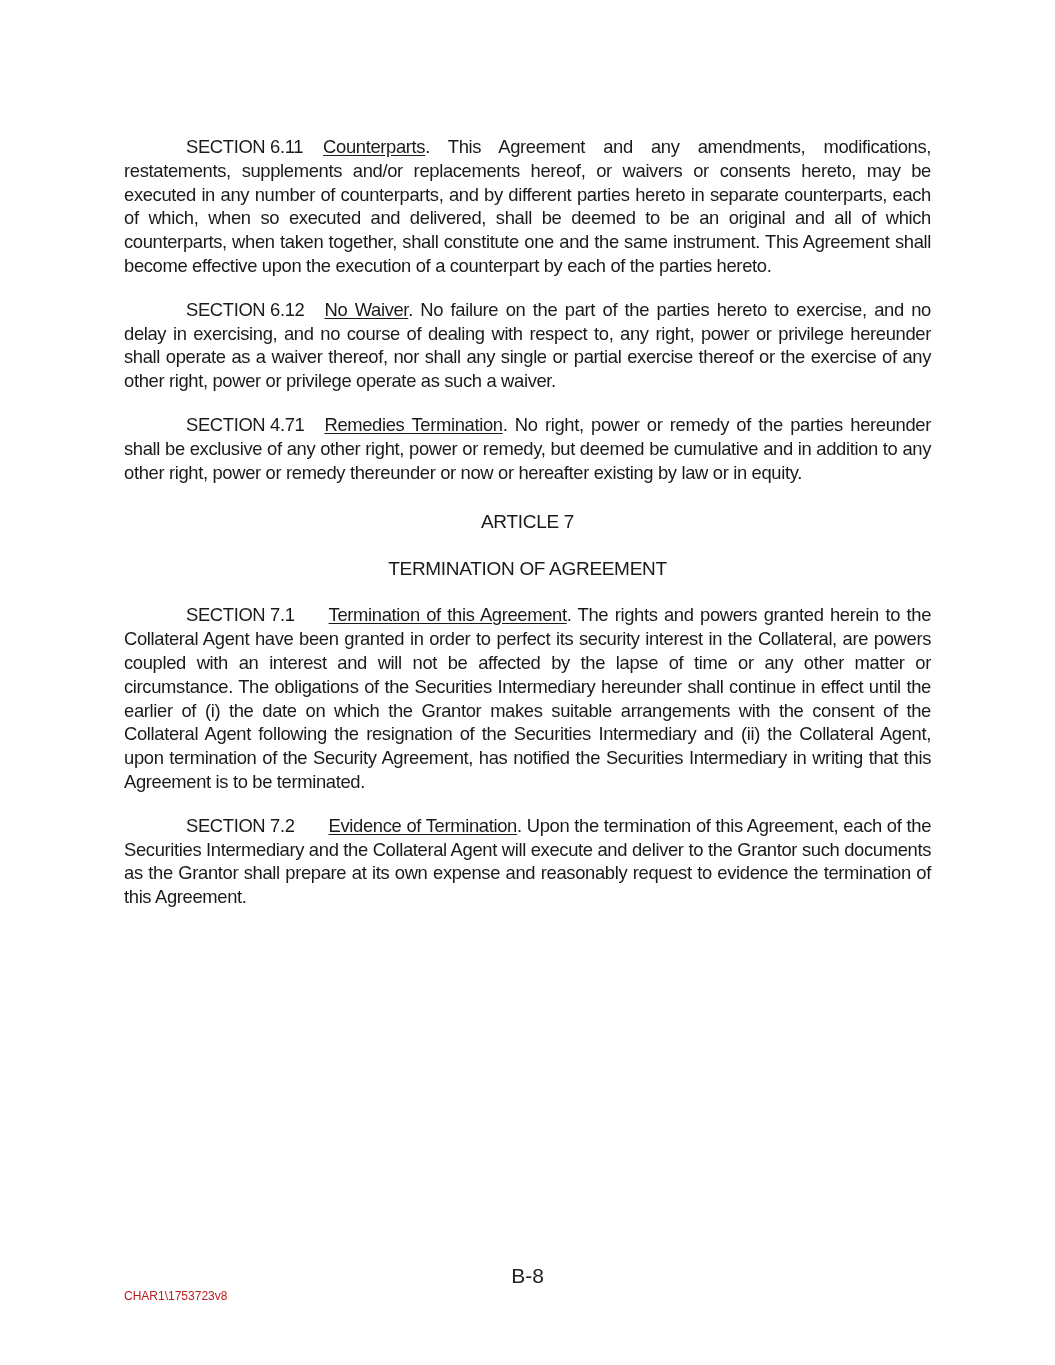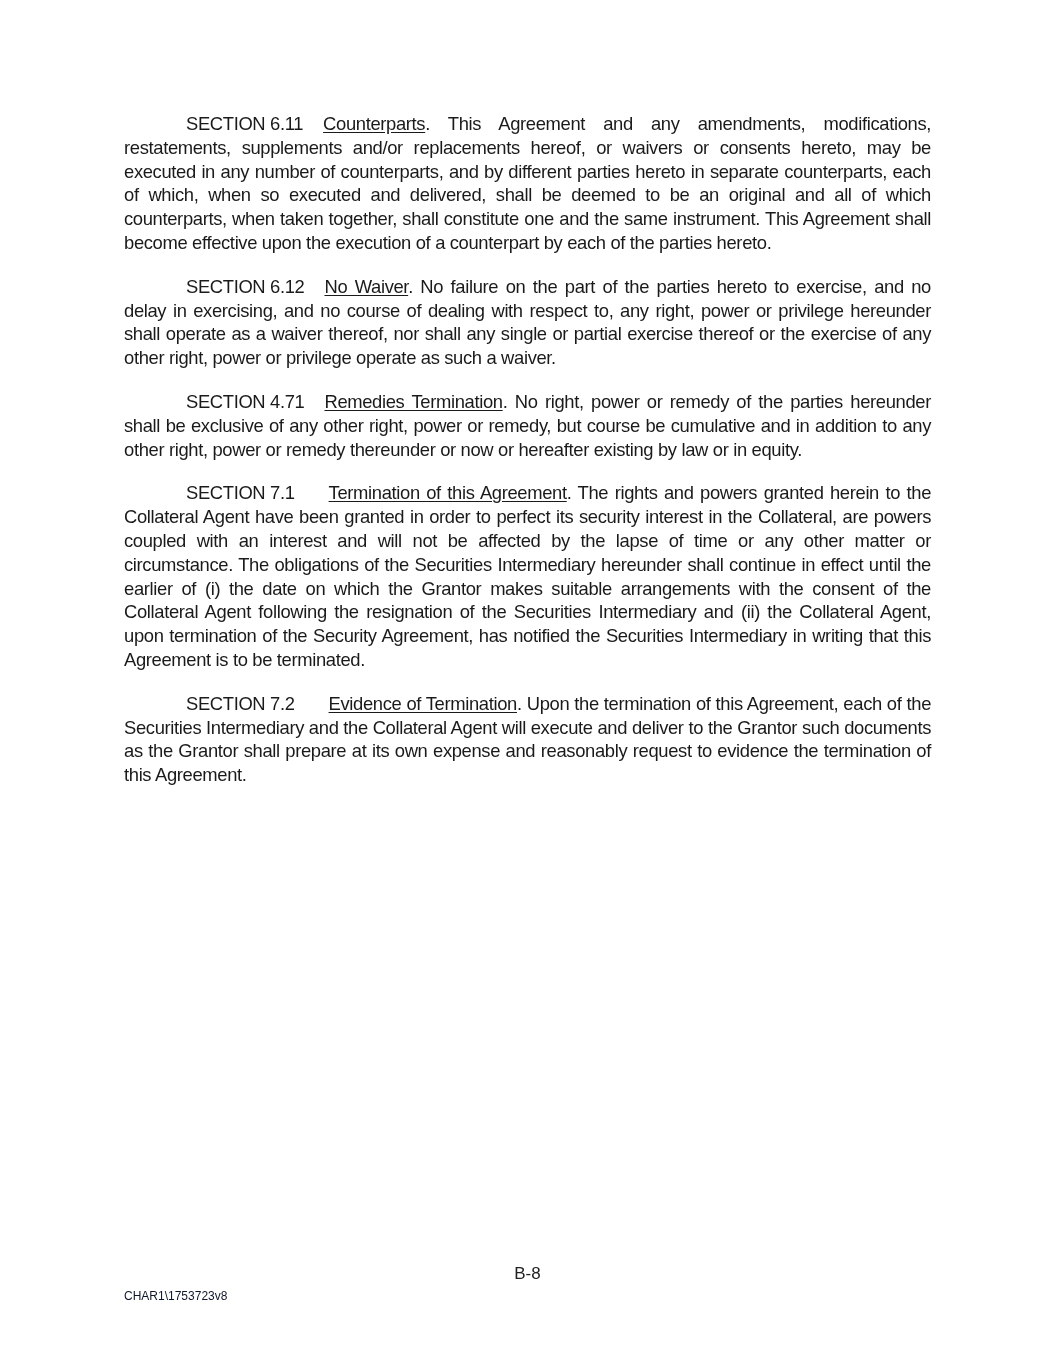--- a/index.html
+++ b/index.html
@@ -11,21 +11,21 @@
       width: 1055px;
       height: 1365px;
       position: relative;
       overflow: hidden;
       font-family: "Liberation Sans Narrow", "Liberation Sans", sans-serif;
       color: #1a1a1a;
     }
     .page {
       position: absolute;
       left: 124px;
-      top: 112px;
+      top: 135px;
       width: 807px;
     }
     .para {
       font-size: 18.4px;
       line-height: 23.8px;
       text-align: justify;
       margin: 0 0 20px 0;
       letter-spacing: -0.35px;
       word-spacing: 0px;
     }
@@ -53,49 +53,51 @@
       line-height: 24px;
       letter-spacing: -0.3px;
     }
     .page-number {
       position: absolute;
       left: 0;
       width: 1055px;
       top: 1264px;
       text-align: center;
       font-family: "Liberation Sans", sans-serif;
-      font-size: 17px;
+      font-size: 21px;
       color: #222;
     }
     .doc-id {
       position: absolute;
       left: 124px;
       top: 1289px;
       font-family: "Liberation Sans", sans-serif;
       font-size: 12px;
-      color: #0f172a;
+      color: #b91c1c;
     }
   </style>
 </head>
 <body>
 
 <div class="page">
 
   <p class="para">
     <span class="sec-head">SECTION 6.11</span><span class="gap-a"></span><span class="sec-title">Counterparts</span><span>.  This Agreement and any amendments, modifications, restatements, supplements and/or replacements hereof, or waivers or consents hereto, may be executed in any number of counterparts, and by different parties hereto in separate counterparts, each of which, when so executed and delivered, shall be deemed to be an original and all of which counterparts, when taken together, shall constitute one and the same instrument.  This Agreement shall become effective upon the execution of a counterpart by each of the parties hereto.</span>
   </p>
 
   <p class="para">
     <span class="sec-head">SECTION 6.12</span><span class="gap-a"></span><span class="sec-title">No Waiver</span><span>.  No failure on the part of the parties hereto to exercise, and no delay in exercising, and no course of dealing with respect to, any right, power or privilege hereunder shall operate as a waiver thereof, nor shall any single or partial exercise thereof or the exercise of any other right, power or privilege operate as such a waiver.</span>
   </p>
 
   <p class="para">
-    <span class="sec-head">SECTION 4.71</span><span class="gap-a"></span><span class="sec-title">Remedies Termination</span><span>.  No right, power or remedy of the parties hereunder shall be exclusive of any other right, power or remedy, but course be cumulative and in addition to any other right, power or remedy thereunder or now or hereafter existing by law or in equity.</span>
+    <span class="sec-head">SECTION 4.71</span><span class="gap-a"></span><span class="sec-title">Remedies Termination</span><span>.  No right, power or remedy of the parties hereunder shall be exclusive of any other right, power or remedy, but deemed be cumulative and in addition to any other right, power or remedy thereunder or now or hereafter existing by law or in equity.</span>
   </p>
 
+  <div class="article">ARTICLE 7</div>
+  <div class="article-title">TERMINATION OF AGREEMENT</div>
 
   <p class="para">
     <span class="sec-head">SECTION 7.1</span><span class="gap-b"></span><span class="sec-title">Termination of this Agreement</span><span>.  The rights and powers granted herein to the Collateral Agent have been granted in order to perfect its security interest in the Collateral, are powers coupled with an interest and will not be affected by the lapse of time or any other matter or circumstance.  The obligations of the Securities Intermediary hereunder shall continue in effect until the earlier of (i) the date on which the Grantor makes suitable arrangements with the consent of the Collateral Agent following the resignation of the Securities Intermediary and (ii) the Collateral Agent, upon termination of the Security Agreement, has notified the Securities Intermediary in writing that this Agreement is to be terminated.</span>
   </p>
 
   <p class="para">
     <span class="sec-head">SECTION 7.2</span><span class="gap-b"></span><span class="sec-title">Evidence of Termination</span><span>.  Upon the termination of this Agreement, each of the Securities Intermediary and the Collateral Agent will execute and deliver to the Grantor such documents as the Grantor shall prepare at its own expense and reasonably request to evidence the termination of this Agreement.</span>
   </p>
 
 </div>

